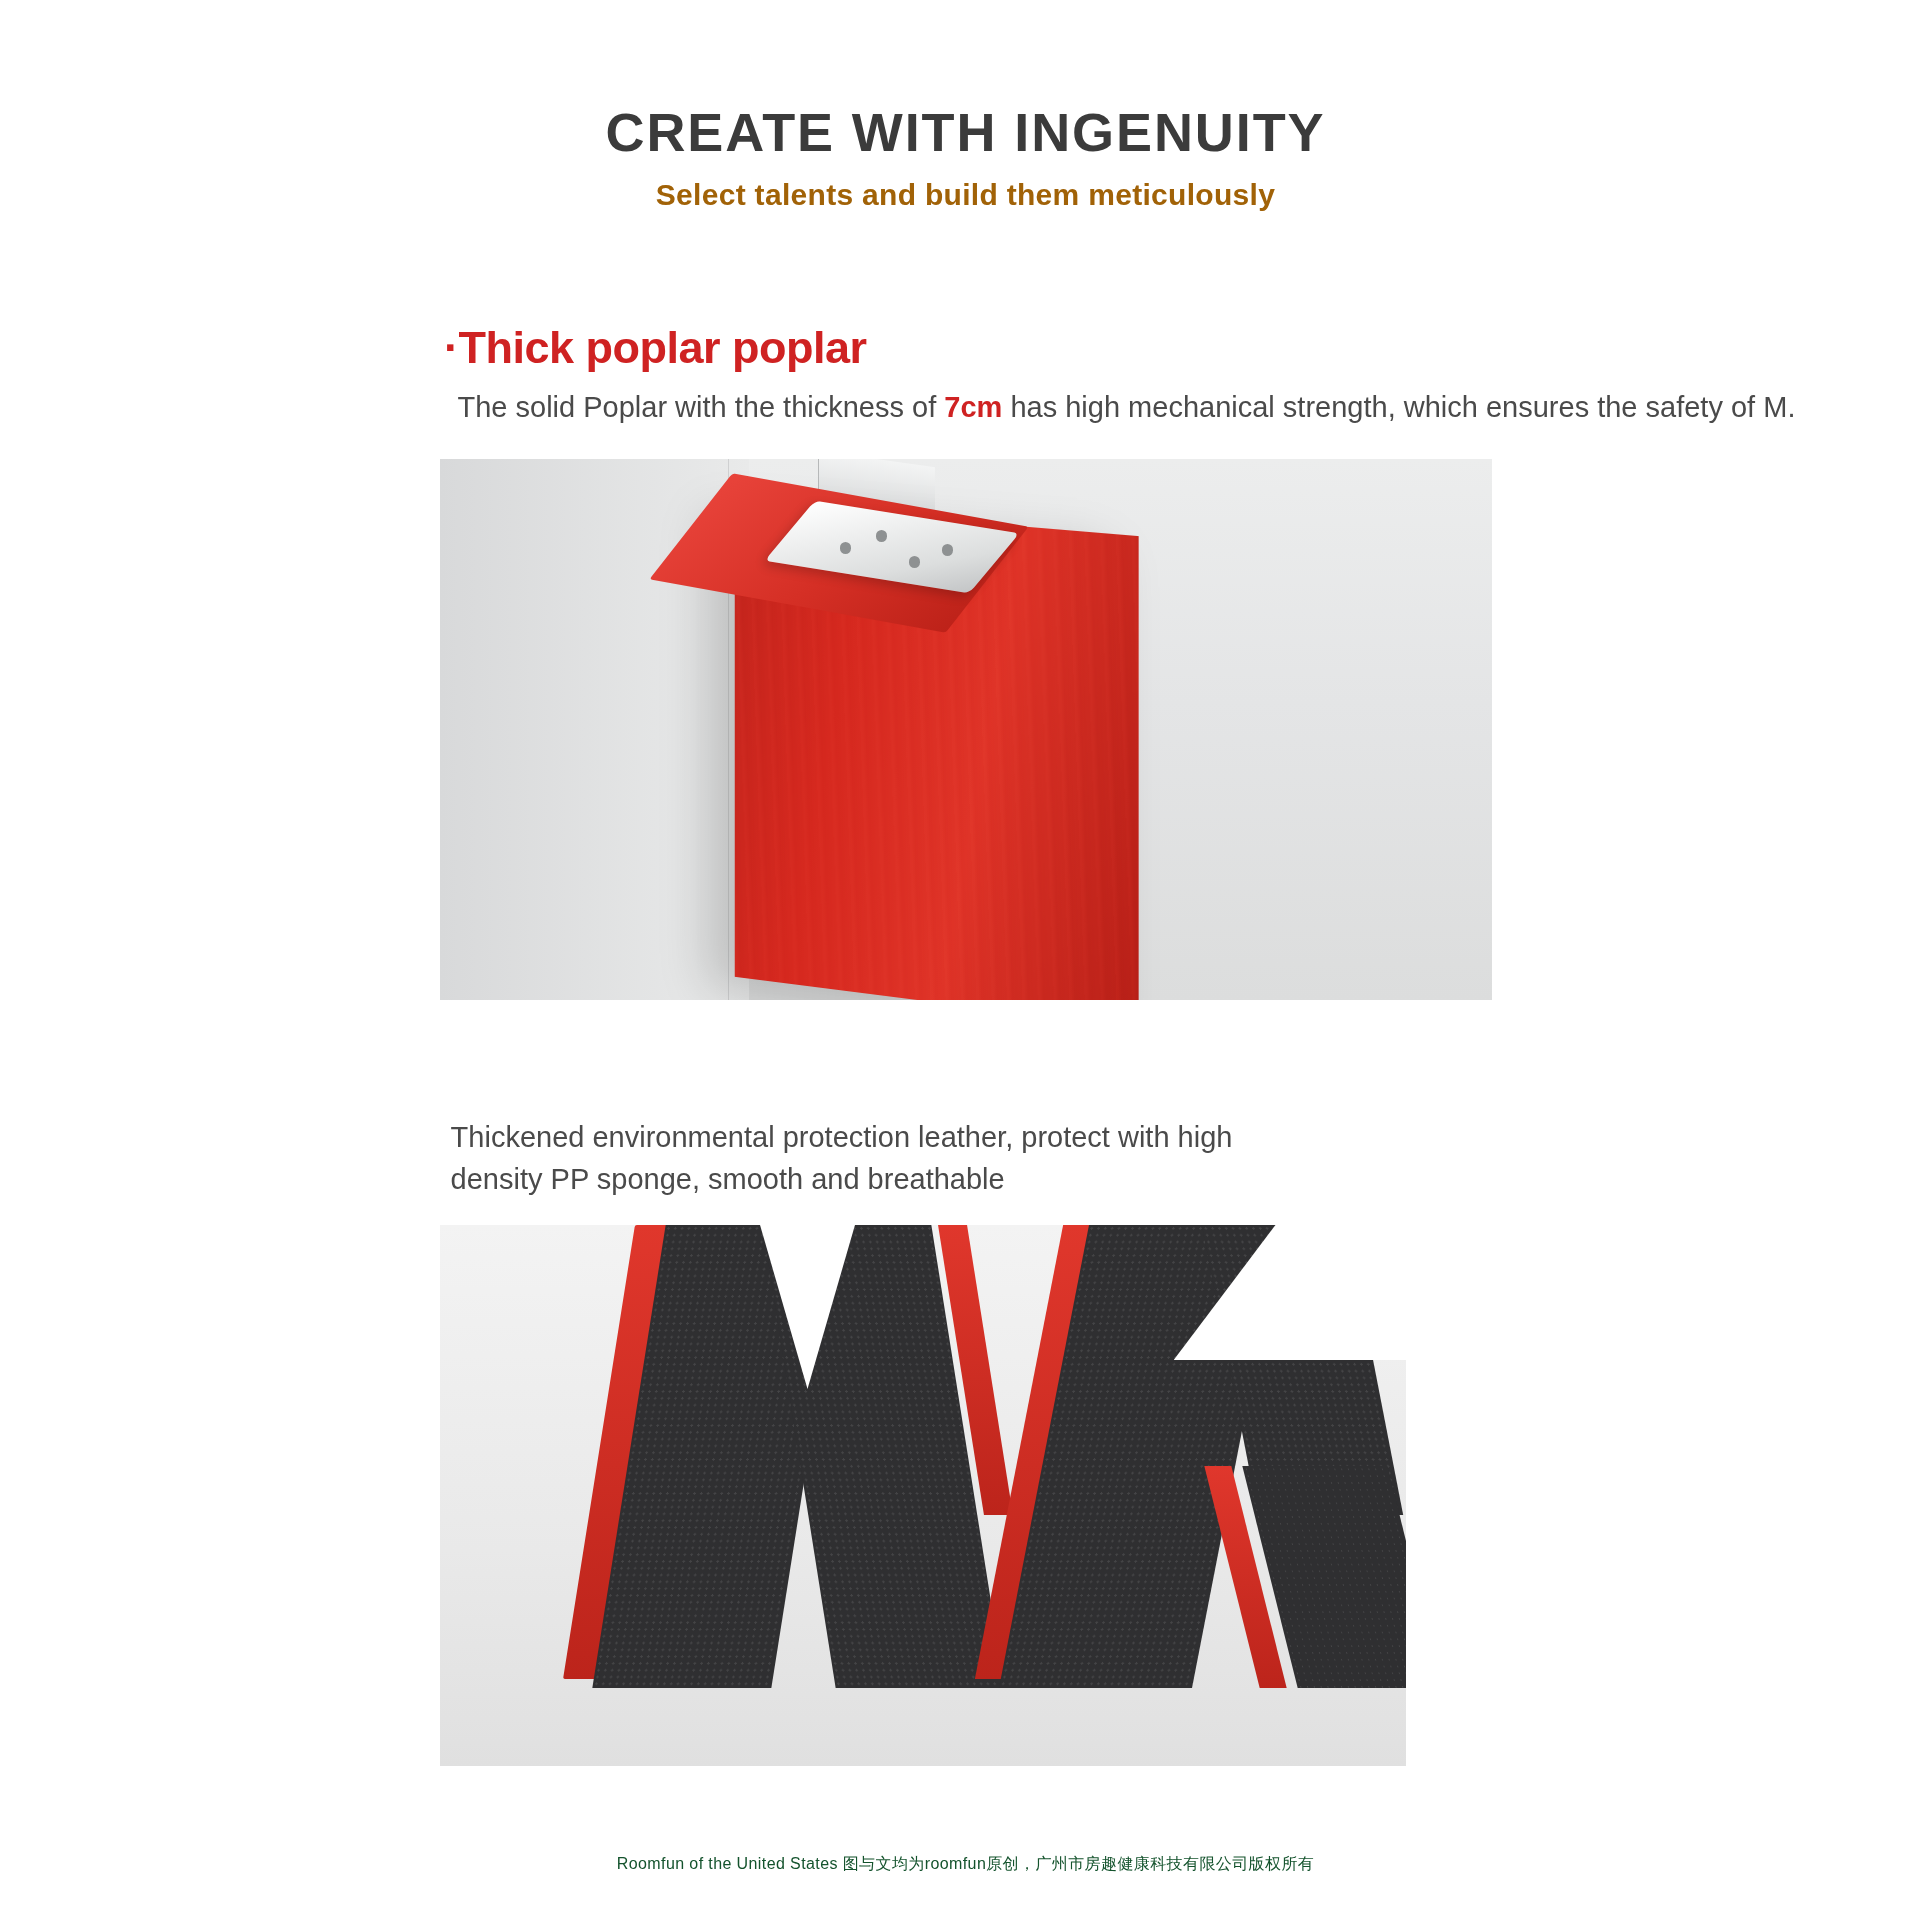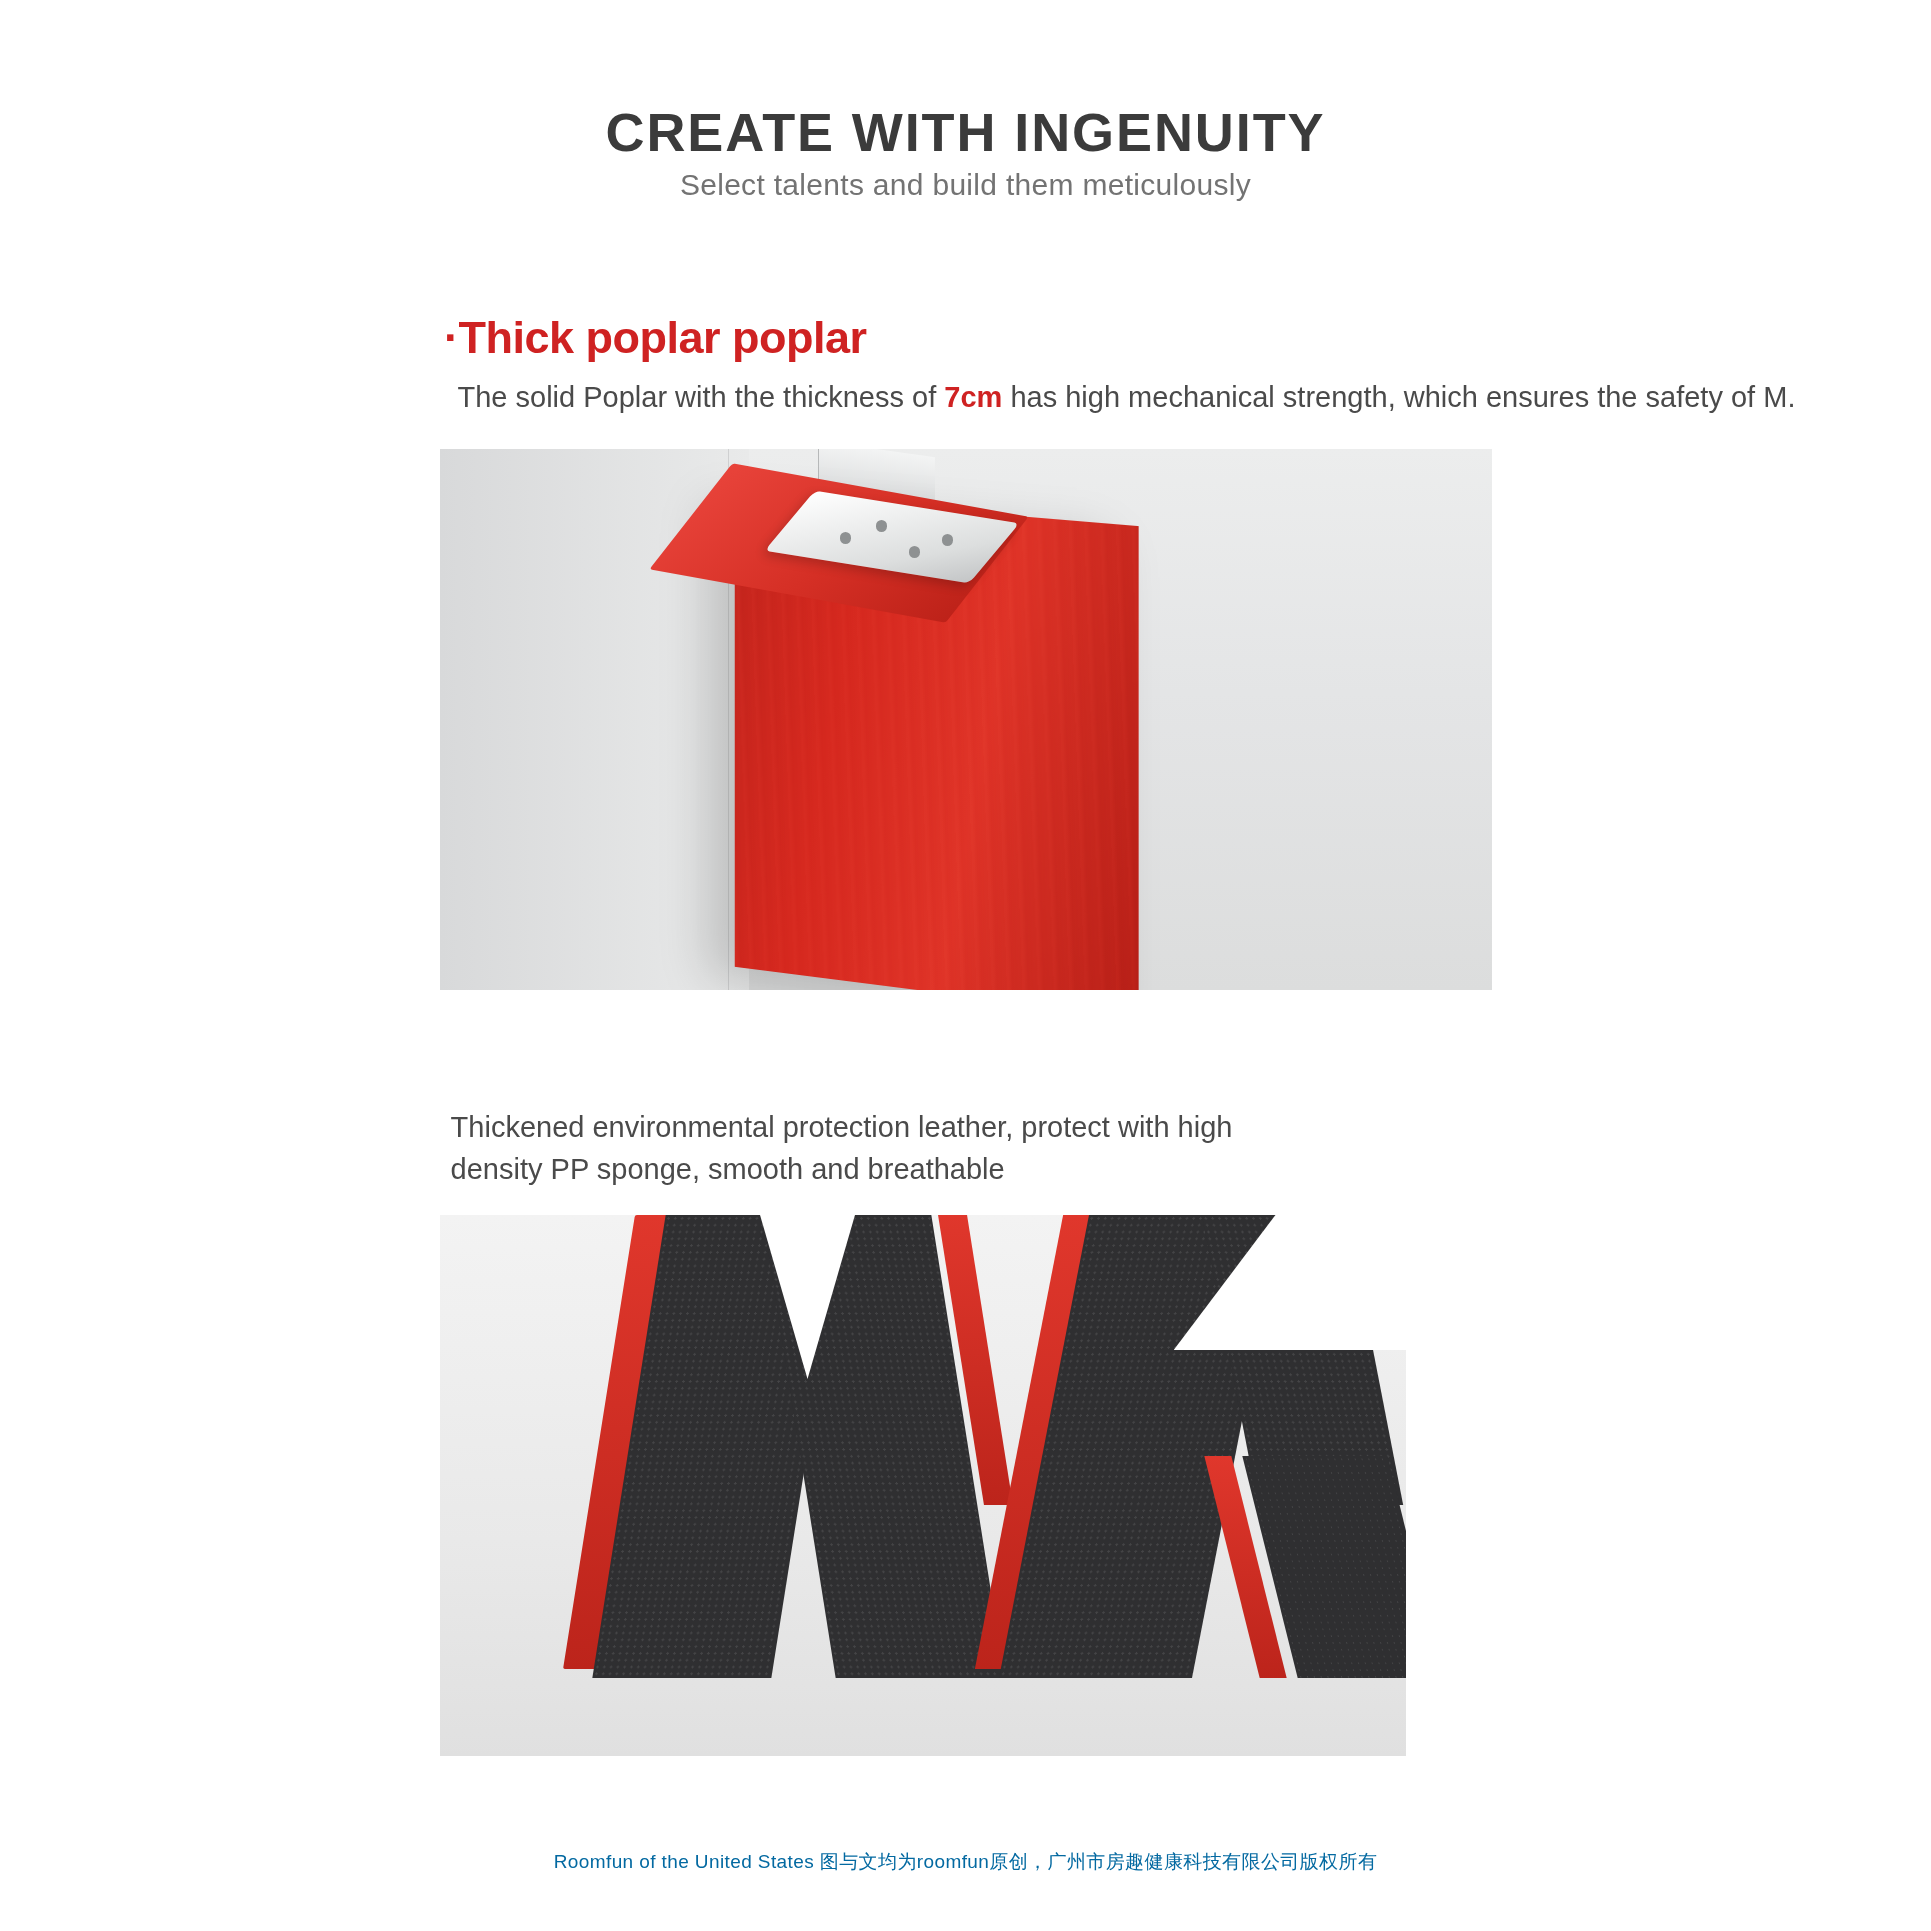--- a/index.html
+++ b/index.html
@@ -27,25 +27,25 @@
     padding-top: 101px;
   }
   .header-title {
     font-size: 54px;
     font-weight: bold;
     letter-spacing: 1.9px;
     color: #3b3b3b;
     line-height: 1.15;
   }
   .header-subtitle {
-    margin-top: 5px;
+    margin-top: 15px;
     font-size: 30px;
-    color: #737373;
+    color: #a16207;
     letter-spacing: 0.3px;
-    font-weight: 400;
+    font-weight: 700;
   }
 
   
   .section {
     position: relative;
   }
   .section-heading {
     color: #cf2222;
     font-size: 45px;
     font-weight: 600;
@@ -191,22 +191,22 @@
     background: #ffffff;
   }
 
   
   .footer {
     position: absolute;
     left: 0;
     bottom: 56px;
     width: 100%;
     text-align: center;
-    font-size: 19px;
-    color: #0369a1;
+    font-size: 16px;
+    color: #14532d;
     letter-spacing: 0.4px;
     font-family: "Liberation Sans", sans-serif;
   }
 </style>
 </head>
 <body>
 
 <div class="page">
 
   <div class="header">

